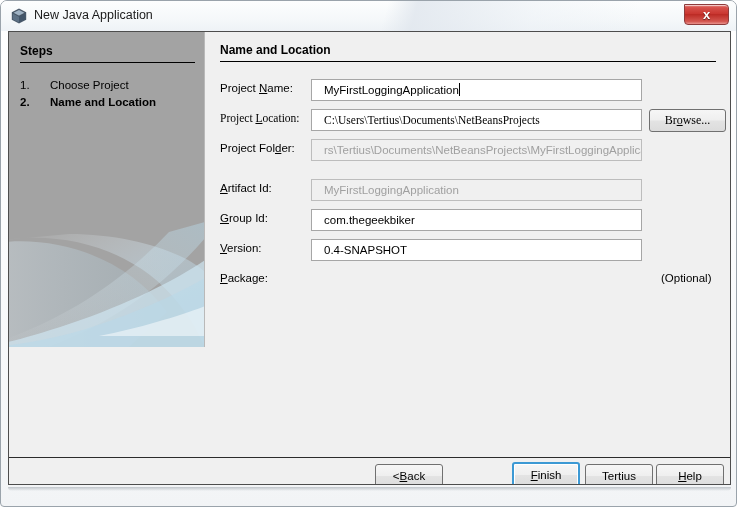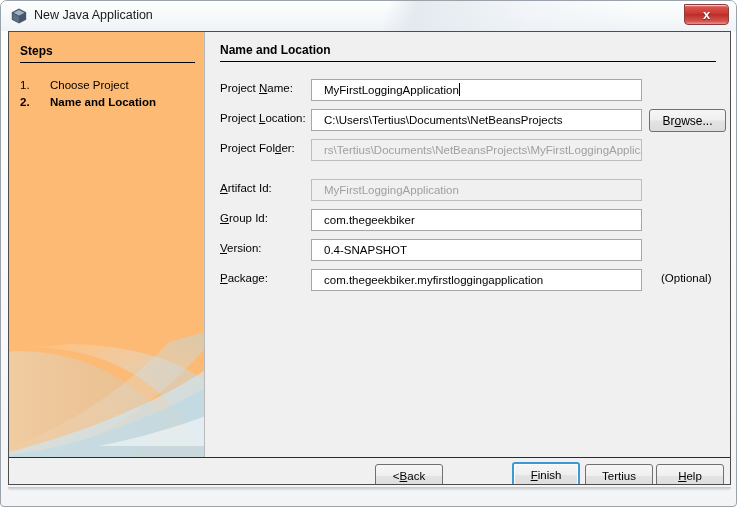--- a/index.html
+++ b/index.html
@@ -67,22 +67,22 @@
     left: 7px; top: 30px;
     width: 723px; height: 454px;
     border: 1px solid #4d4d4d;
     background: #f0f0f0;
     overflow: hidden;
   }
 
   
   #steps-panel {
     position: absolute; left: 0; top: 0;
-    width: 196px; height: 425px;
-    background: #fdba74;
+    width: 196px; height: 315px;
+    background: #a3a3a3;
     border-right: 1px solid #b9b9b9;
     overflow: hidden;
   }
   #steps-title {
     position: absolute; left: 11px; top: 12px;
     font-size: 12px; font-weight: bold; color: #000;
   }
   #steps-rule {
     position: absolute; left: 11px; top: 30px;
     width: 175px; height: 1px; background: #000;
@@ -255,21 +255,21 @@
 
     <div id="main-pane">
       <div id="main-title">Name and Location</div>
       <div id="main-rule"></div>
 
       <div class="field-row" style="top:47px;">
         <span class="field-label"><span>Project </span><span class="mn">N</span><span>ame:</span></span>
         <div class="textfield"><span>MyFirstLoggingApplication</span><span class="caret"></span></div>
       </div>
 
-      <div class="field-row" style="top:77px;">
+      <div class="field-row" style="top:77px;font-family:Liberation Serif, serif;">
         <span class="field-label"><span>Project </span><span class="mn">L</span><span>ocation:</span></span>
         <div class="textfield">C:\Users\Tertius\Documents\NetBeansProjects</div>
         <div id="browse-button">
             <span>Br</span>
             <span class="mn">o</span>
             <span>wse...</span>
           </div>
       </div>
 
       <div class="field-row" style="top:107px;">
@@ -287,21 +287,20 @@
         <div class="textfield">com.thegeekbiker</div>
       </div>
 
       <div class="field-row" style="top:207px;">
         <span class="field-label"><span></span><span class="mn">V</span><span>ersion:</span></span>
         <div class="textfield">0.4-SNAPSHOT</div>
       </div>
 
       <div class="field-row" style="top:237px;">
         <span class="field-label"><span></span><span class="mn">P</span><span>ackage:</span></span>
-        <div class="textfield">com.thegeekbiker.myfirstloggingapplication</div>
         <span id="optional-label">(Optional)</span>
       </div>
     </div>
 
     <div id="button-bar">
       <div class="dlg-button" style="left:366px; width:68px;">
           <span>&lt; </span>
           <span class="mn">B</span>
           <span>ack</span>
         </div>

